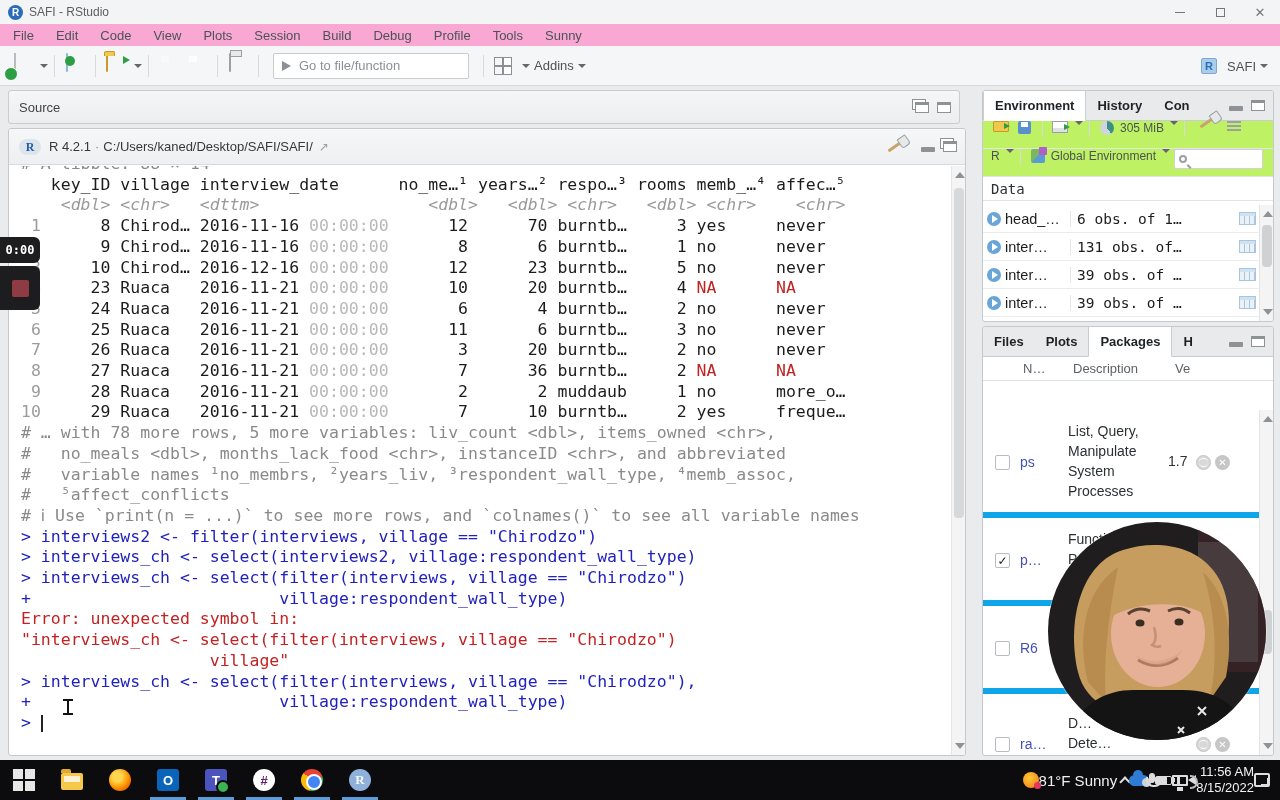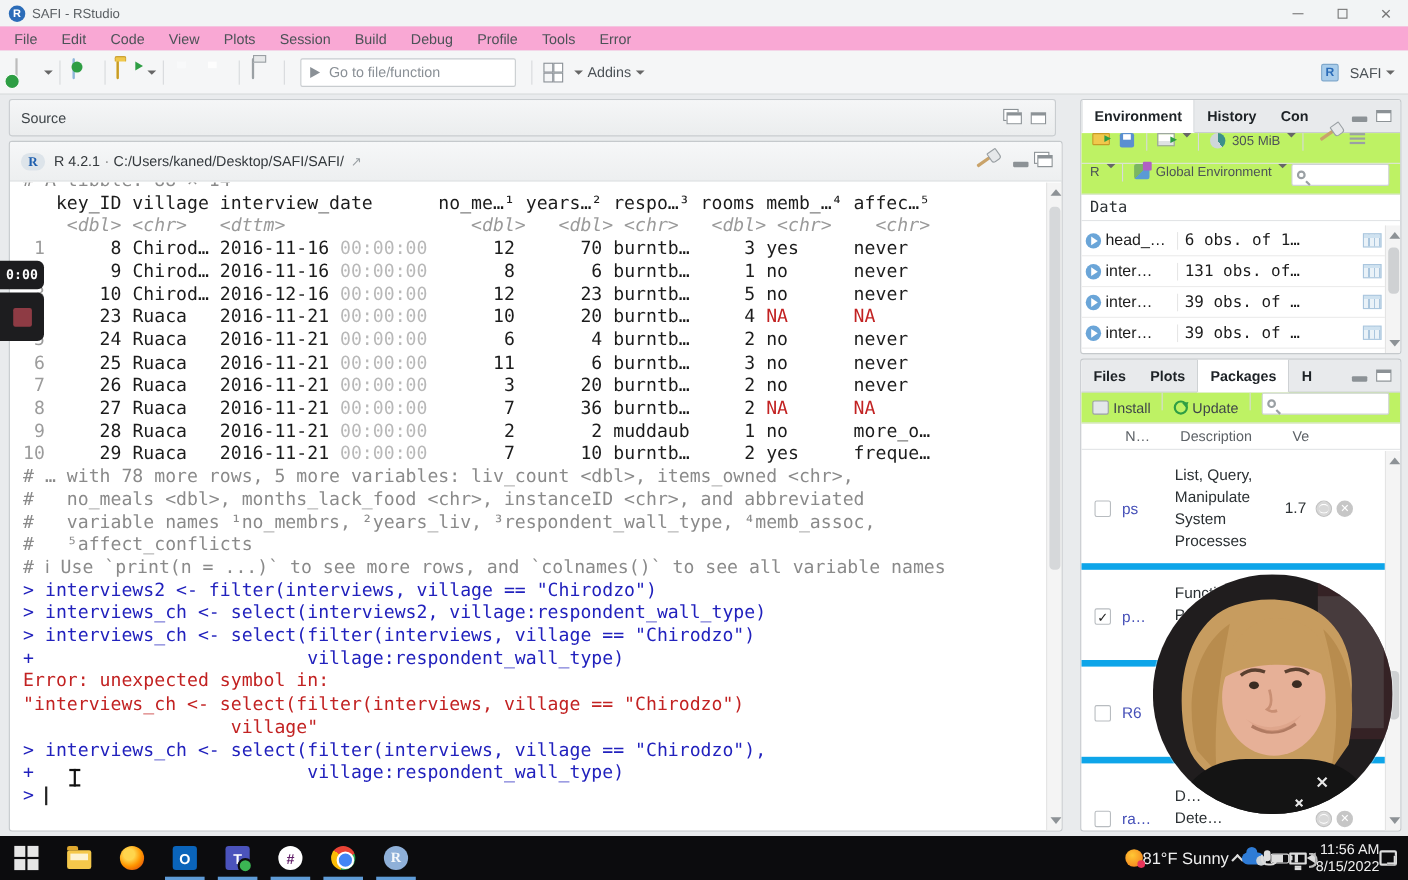--- a/index.html
+++ b/index.html
@@ -226,21 +226,21 @@
       <span class="menu-item">File</span>
       <span class="menu-item">Edit</span>
       <span class="menu-item">Code</span>
       <span class="menu-item">View</span>
       <span class="menu-item">Plots</span>
       <span class="menu-item">Session</span>
       <span class="menu-item">Build</span>
       <span class="menu-item">Debug</span>
       <span class="menu-item">Profile</span>
       <span class="menu-item">Tools</span>
-      <span class="menu-item">Error</span>
+      <span class="menu-item">Sunny</span>
     </div>
 
   <div id="toolbar">
     <span class="tb-ico"><span class="ico-newfile"></span></span>
     <span class="caret"></span>
     <span class="tool-sep"></span>
     <span class="tb-ico"><span class="ico-newproj"></span></span>
     <span class="tool-sep"></span>
     <span class="tb-ico"><span class="ico-folder"></span></span>
     <span class="caret"></span>
@@ -405,35 +405,20 @@
     <div class="tab-bar" id="pkg-tabs">
       <div class="tab">Files</div>
         <div class="tab">Plots</div>
         <div class="tab active">Packages</div>
         <div class="tab">H</div>
         <div class="pane-btns">
         <span class="pane-glyph minbar"></span>
         <span class="pane-glyph"></span>
       </div>
     </div>
-    <div class="pane-toolbar">
-      <span class="btn">
-        <span class="ico-install"></span>
-        <span>Install</span>
-      </span>
-      <span class="tool-sep" style="height:16px"></span>
-      <span class="btn">
-        <span class="ico-update"></span>
-        <span>Update</span>
-      </span>
-      <span class="tool-sep" style="height:16px"></span>
-      <div class="search-box">
-          <span class="mag"></span>
-        </div>
-    </div>
     <div id="pkg-cols">
       <span class="col-n">N…</span>
       <span class="col-d">Description</span>
       <span class="col-v">Ve</span>
     </div>
     <div id="pkg-rows">
         <div class="pkg-row">
           <span class="pkg-check"></span>
           <a class="pkg-name">ps</a>
           <div class="pkg-desc">

